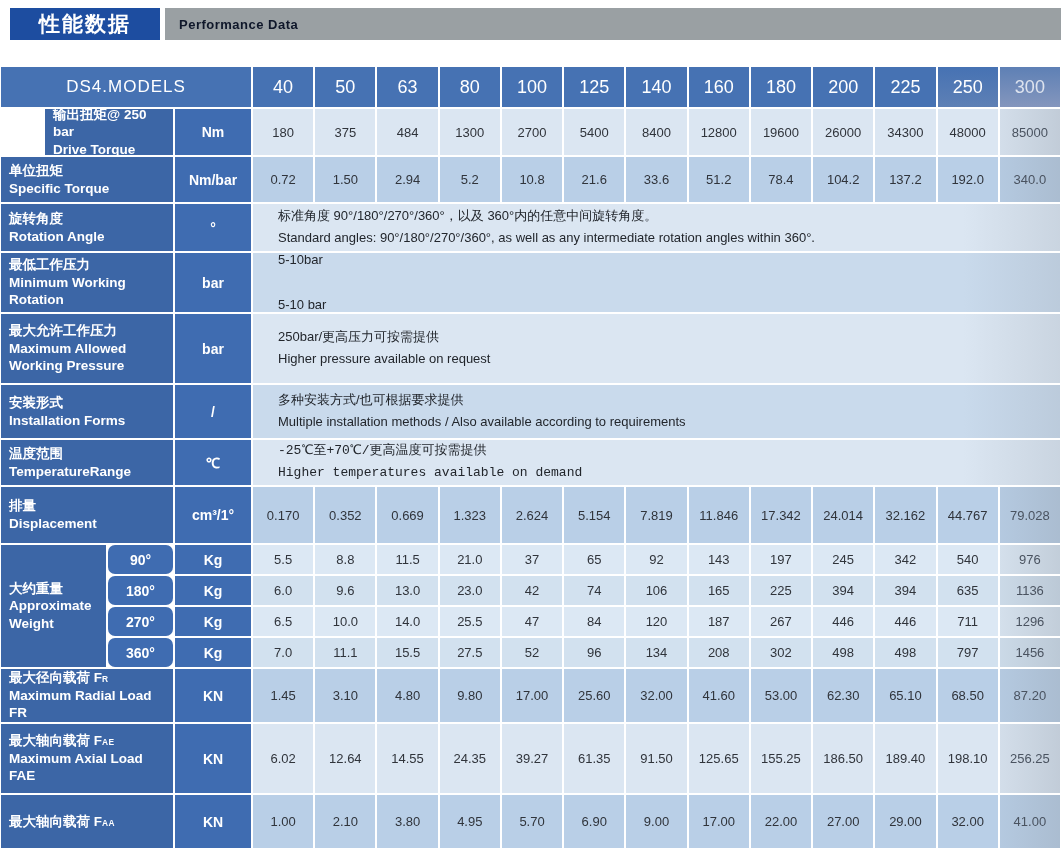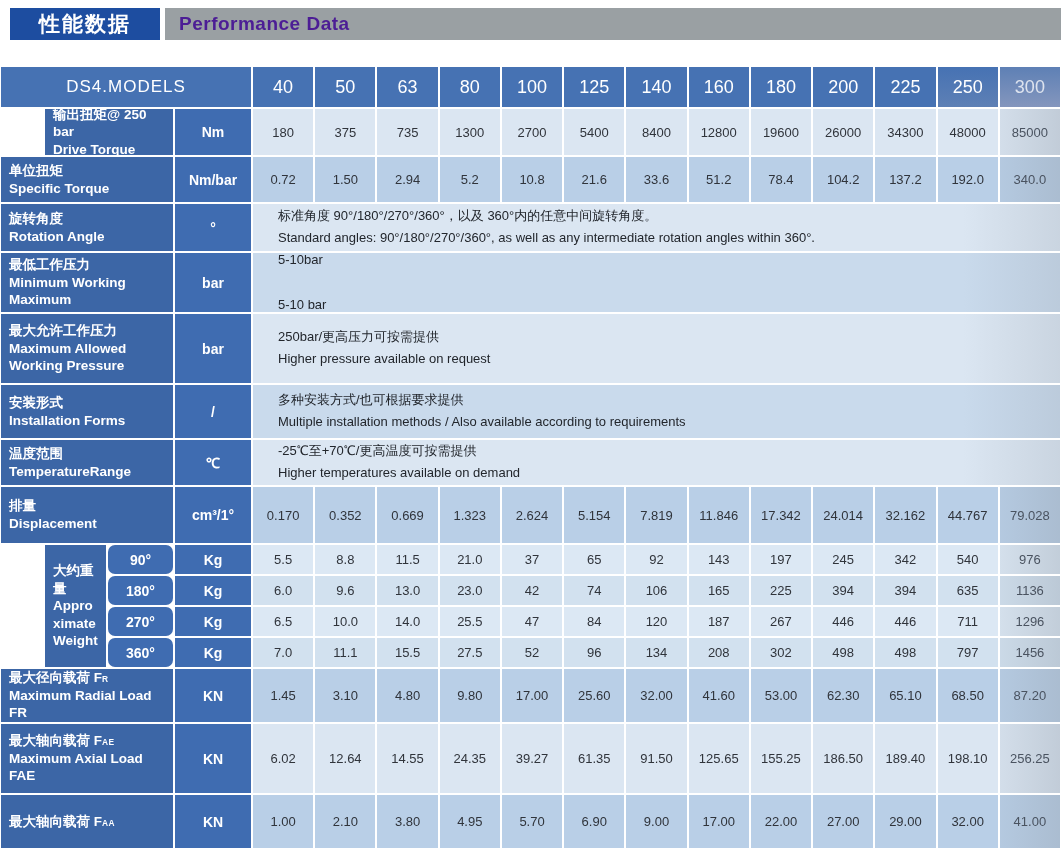--- a/index.html
+++ b/index.html
@@ -11,21 +11,21 @@
     --text-dark:#30343b;
   }
   *{box-sizing:border-box;}
   html,body{margin:0;padding:0;background:#ffffff;font-family:"Liberation Sans",sans-serif;}
   .page{width:1061px;height:865px;background:#fff;overflow:hidden;}
   
   .titlebar{display:flex;align-items:stretch;height:32px;margin:8px 0 0 0;}
   .title-zh{background:var(--title-blue);color:#fff;font-size:21px;font-weight:bold;
     display:flex;align-items:center;justify-content:center;width:150px;margin-left:10px;
     letter-spacing:2px;}
-  .title-en{background:var(--title-gray);color:#4c1d95;font-size:19px;font-weight:bold;
+  .title-en{background:var(--title-gray);color:#0f172a;font-size:13px;font-weight:bold;
     display:flex;align-items:center;flex:1;margin-left:5px;padding-left:14px;letter-spacing:0.5px;}
   
   .perf-table{
     display:grid;margin:27px 1px 0 1px;background:#fff;gap:2px;
     grid-template-columns:105px 65px 76px repeat(13,1fr);
     grid-template-rows:40px 46px 45px 47px 59px 69px 53px 45px 56px 29px 29px 29px 29px 53px 69px 53px;
   }
   .cell{display:flex;align-items:center;justify-content:center;font-size:13px;color:var(--text-dark);}
   .hdr{background:var(--header-blue);color:#fff;font-size:18px;}
   .hdr-dim1{background:linear-gradient(to bottom,var(--header-blue),var(--header-blue-dim));}
@@ -71,21 +71,21 @@
       <div class="cell hdr">225</div>
       <div class="cell hdr hdr-dim1">250</div>
       <div class="cell hdr hdr-dim2">300</div>
       <div class="cell label" style="grid-column: 1 / span 2; margin-left: 44px;">
         <div class="lz">输出扭矩@ 250 bar</div>
         <div class="le">Drive Torque</div>
       </div>
       <div class="cell unit">Nm</div>
       <div class="cell val shade-light">180</div>
       <div class="cell val shade-light">375</div>
-      <div class="cell val shade-light">735</div>
+      <div class="cell val shade-light">484</div>
       <div class="cell val shade-light">1300</div>
       <div class="cell val shade-light">2700</div>
       <div class="cell val shade-light">5400</div>
       <div class="cell val shade-light">8400</div>
       <div class="cell val shade-light">12800</div>
       <div class="cell val shade-light">19600</div>
       <div class="cell val shade-light">26000</div>
       <div class="cell val shade-light">34300</div>
       <div class="cell val shade-light">48000</div>
       <div class="cell val shade-light fade">85000</div>
@@ -111,21 +111,21 @@
         <div class="lz">旋转角度</div>
         <div class="le">Rotation Angle</div>
       </div>
       <div class="cell unit">°</div>
       <div class="cell textcell shade-light" style="grid-column: span 13;">
         <div class="tz">标准角度 90°/180°/270°/360°，以及 360°内的任意中间旋转角度。</div>
         <div class="te">Standard angles: 90°/180°/270°/360°, as well as any intermediate rotation angles within 360°.</div>
       </div>
       <div class="cell label" style="grid-column: 1 / span 2;">
         <div class="lz">最低工作压力</div>
-        <div class="le">Minimum Working Maximum</div>
+        <div class="le">Minimum Working Rotation</div>
       </div>
       <div class="cell unit">bar</div>
       <div class="cell textcell shade-mlight" style="grid-column: span 13; gap: 26px;">
         <div class="tz">5-10bar</div>
         <div class="te">5-10 bar</div>
       </div>
       <div class="cell label" style="grid-column: 1 / span 2;">
         <div class="lz">最大允许工作压力</div>
         <div class="le">Maximum Allowed Working Pressure</div>
       </div>
@@ -141,21 +141,21 @@
       <div class="cell unit">/</div>
       <div class="cell textcell shade-mlight" style="grid-column: span 13;">
         <div class="tz">多种安装方式/也可根据要求提供</div>
         <div class="te">Multiple installation methods / Also available according to requirements</div>
       </div>
       <div class="cell label" style="grid-column: 1 / span 2;">
         <div class="lz">温度范围</div>
         <div class="le">TemperatureRange</div>
       </div>
       <div class="cell unit">℃</div>
-      <div class="cell textcell shade-light" style="grid-column: span 13;">
+      <div class="cell textcell shade-light" style="grid-column: span 13; font-family: Liberation Mono, monospace;">
         <div class="tz">-25℃至+70℃/更高温度可按需提供</div>
         <div class="te">Higher temperatures available on demand</div>
       </div>
       <div class="cell label" style="grid-column: 1 / span 2;">
         <div class="lz">排量</div>
         <div class="le">Displacement</div>
       </div>
       <div class="cell unit">cm³/1°</div>
       <div class="cell val shade-medium">0.170</div>
       <div class="cell val shade-medium">0.352</div>
@@ -163,21 +163,21 @@
       <div class="cell val shade-medium">1.323</div>
       <div class="cell val shade-medium">2.624</div>
       <div class="cell val shade-medium">5.154</div>
       <div class="cell val shade-medium">7.819</div>
       <div class="cell val shade-medium">11.846</div>
       <div class="cell val shade-medium">17.342</div>
       <div class="cell val shade-medium">24.014</div>
       <div class="cell val shade-medium">32.162</div>
       <div class="cell val shade-medium">44.767</div>
       <div class="cell val shade-medium fade">79.028</div>
-      <div class="cell label" style="grid-area: span 4 / 1; margin-left: 44px;">
+      <div class="cell label" style="grid-area: span 4 / 1;">
         <div class="lz">大约重量</div>
         <div class="le">Approximate Weight</div>
       </div>
       <div class="cell unit angle">90°</div>
       <div class="cell unit">Kg</div>
       <div class="cell val shade-wa">5.5</div>
       <div class="cell val shade-wa">8.8</div>
       <div class="cell val shade-wa">11.5</div>
       <div class="cell val shade-wa">21.0</div>
       <div class="cell val shade-wa">37</div>

